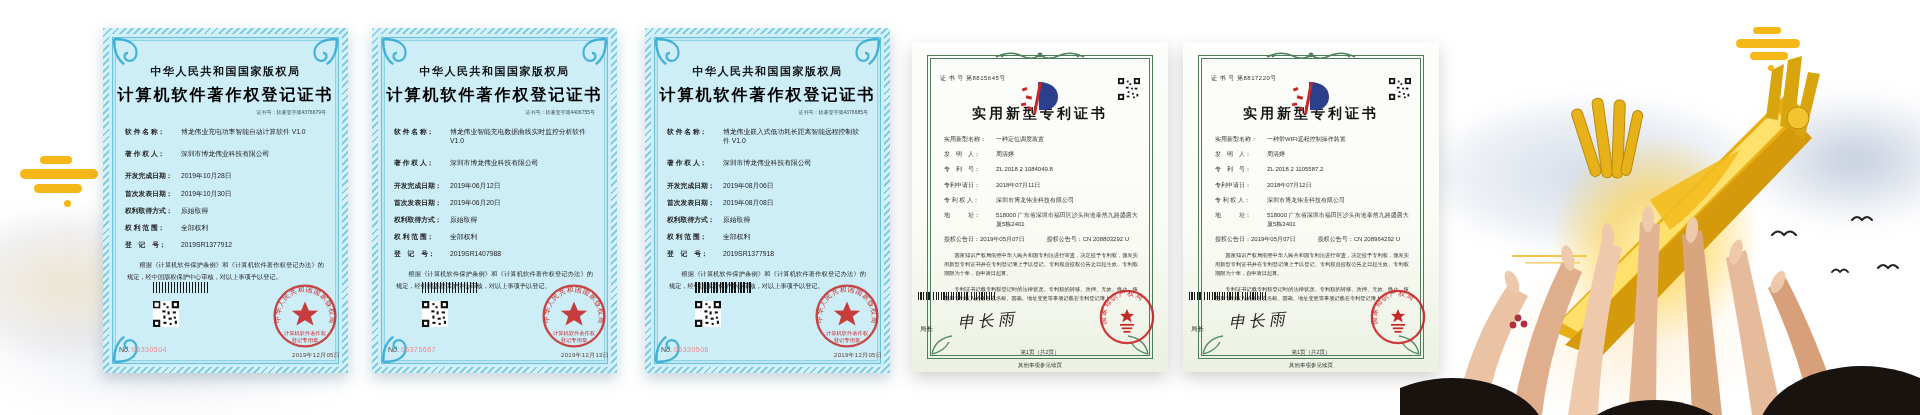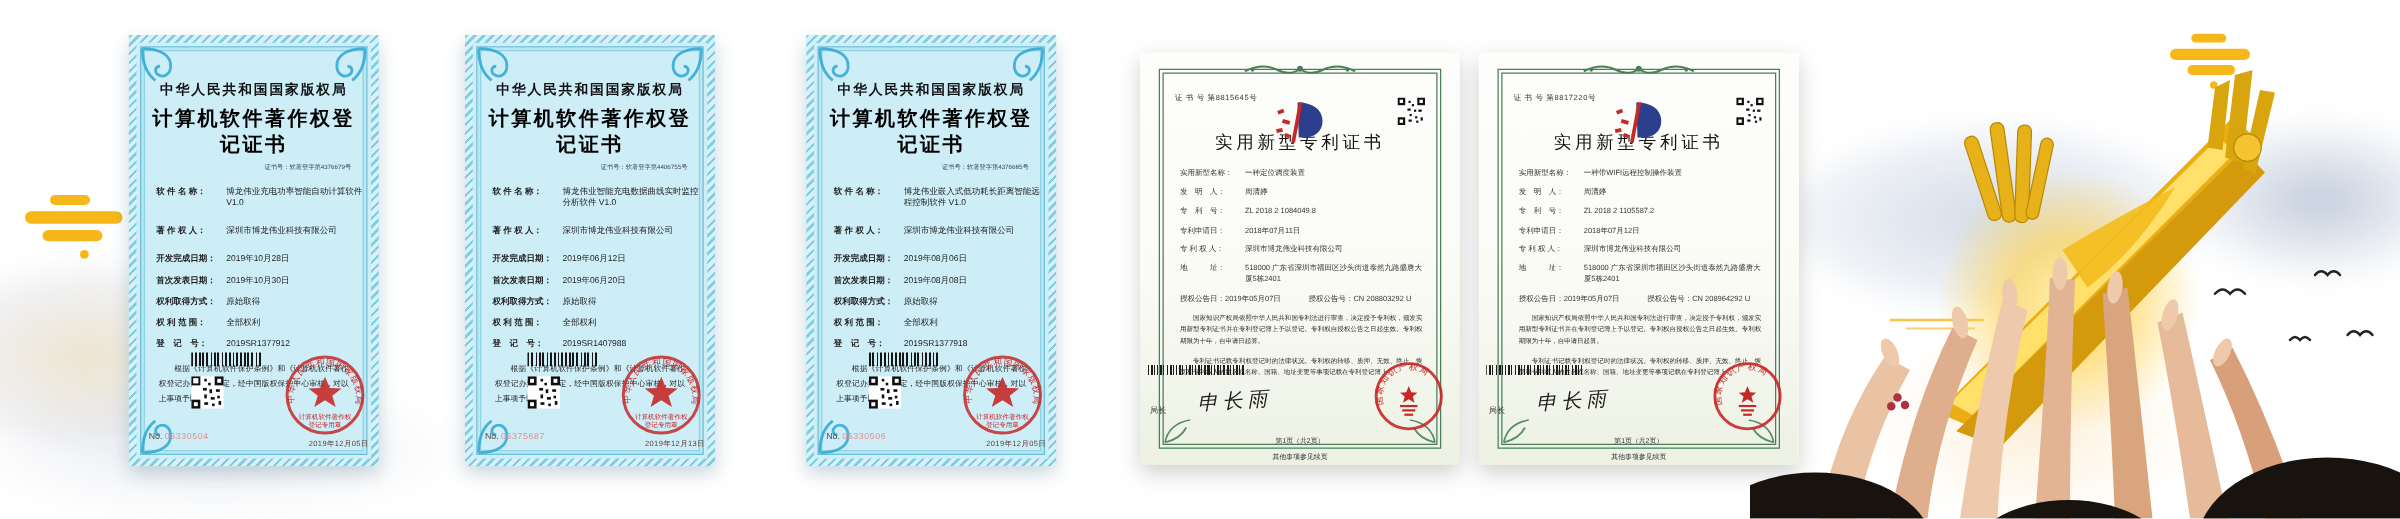--- a/index.html
+++ b/index.html
@@ -7,21 +7,21 @@
   
   .wc{position:absolute;border-radius:50%;filter:blur(10px);pointer-events:none;}
   .wc1{left:-60px;top:210px;width:260px;height:150px;background:radial-gradient(ellipse at 50% 50%,rgba(214,196,150,.45),rgba(190,190,200,.22) 55%,transparent 75%);}
   .wc2{left:-40px;top:300px;width:420px;height:120px;background:radial-gradient(ellipse,rgba(170,180,200,.25),transparent 70%);}
   .wc3{left:1430px;top:100px;width:330px;height:150px;background:radial-gradient(ellipse,rgba(150,168,198,.40),rgba(150,168,198,.15) 60%,transparent 78%);}
   .wc4{left:1740px;top:95px;width:230px;height:130px;background:radial-gradient(ellipse,rgba(125,145,180,.45),transparent 75%);}
   .wc5{left:1500px;top:260px;width:260px;height:160px;background:radial-gradient(ellipse,rgba(247,205,130,.30),transparent 72%);}
   
   .cbar{position:absolute;background:#f6b819;border-radius:6px;}
   
-  .bcert{position:absolute;top:28px;width:200px;height:345px;background:#cdedf7;box-shadow:0 6px 14px rgba(70,115,140,.30);}
+  .bcert{position:absolute;top:28px;width:245px;height:345px;background:#cdedf7;box-shadow:0 6px 14px rgba(70,115,140,.30);}
   .bedge{position:absolute;inset:0;border:6px solid transparent;border-radius:1px;
     background:linear-gradient(#cdedf7,#cdedf7) padding-box,
     repeating-linear-gradient(135deg,#83cde1 0 2px,#d6f1fa 2px 5px) border-box;}
   .bframe{position:absolute;inset:9px;border:1px solid #6cc0d8;box-shadow:inset 0 0 0 2px #bce6f2,inset 0 0 0 3px #8fd3e6;}
   .bc-body{position:absolute;inset:12px;color:#24323c;}
   .fl{position:absolute;opacity:.85;}
   .fl.tl{left:9px;top:9px}.fl.tr{right:9px;top:9px;transform:scaleX(-1)}
   .fl.bl{left:9px;bottom:9px;transform:scaleY(-1)}
   .bauth{margin-top:24px;text-align:center;font-family:"Liberation Serif",serif;font-weight:bold;font-size:11px;letter-spacing:1.5px;color:#101417;}
   .btitle{margin-top:6px;text-align:center;font-family:"Liberation Serif",serif;font-weight:bold;font-size:16px;letter-spacing:2px;color:#000;}
@@ -43,21 +43,21 @@
   .pcert{position:absolute;top:42px;width:256px;height:330px;background:linear-gradient(180deg,#fdfdfb 0%,#fbfbf6 55%,#ecf1e3 100%);box-shadow:0 6px 16px rgba(95,105,95,.30);}
   .pfo{position:absolute;inset:13px 15px;border:1px solid #4a7f5a;}
   .pfi{position:absolute;inset:16px 18px;border:1px solid #4a7f5a;}
   .porn{position:absolute;top:7px;left:50%;transform:translateX(-50%);}
   .pcorn{position:absolute;opacity:.9;}
   .pcorn.bl{left:18px;bottom:16px}.pcorn.br{right:18px;bottom:16px;transform:scaleX(-1)}
   .p-body{position:absolute;inset:20px 26px;color:#2b2b2b;}
   .pno{margin:12px 0 0 2px;font-size:6px;color:#333;letter-spacing:.5px;}
   .plogo{position:absolute;top:18px;left:50%;transform:translateX(-50%);}
   .pqr{position:absolute;top:16px;right:2px;}
-  .ptitle{margin-top:22px;text-align:center;font-family:"Liberation Serif",serif;font-weight:normal;font-size:14px;letter-spacing:3px;color:#141414;}
+  .ptitle{margin-top:22px;text-align:center;font-family:"Liberation Serif",serif;font-weight:bold;font-size:14px;letter-spacing:3px;color:#141414;}
   .prow{display:flex;margin:6.5px 0 0 6px;font-size:6px;line-height:1.45;}
   .prow.first{margin-top:12px;}
   .plabel{width:52px;flex:none;color:#333;}
   .pvalue{width:146px;color:#333;}
   .pgrant{display:flex;margin:6.5px 0 0 6px;font-size:6px;color:#333;}
   .pgrant .g2{margin-left:22px;}
   .ppara{margin:7px 4px 0 6px;font-size:5.2px;line-height:1.75;text-indent:2em;text-align:justify;color:#2e2e2e;}
   .pbar{position:absolute;left:6px;bottom:72px;width:78px;height:8px;background:
     repeating-linear-gradient(90deg,#1d1d1d 0 1px,transparent 1px 2.4px,#1d1d1d 2.4px 4px,transparent 4px 5px,#1d1d1d 5px 5.8px,transparent 5.8px 7.6px);}
   .pdirector{position:absolute;left:8px;bottom:38px;font-size:6.5px;color:#333;line-height:1.6;}

